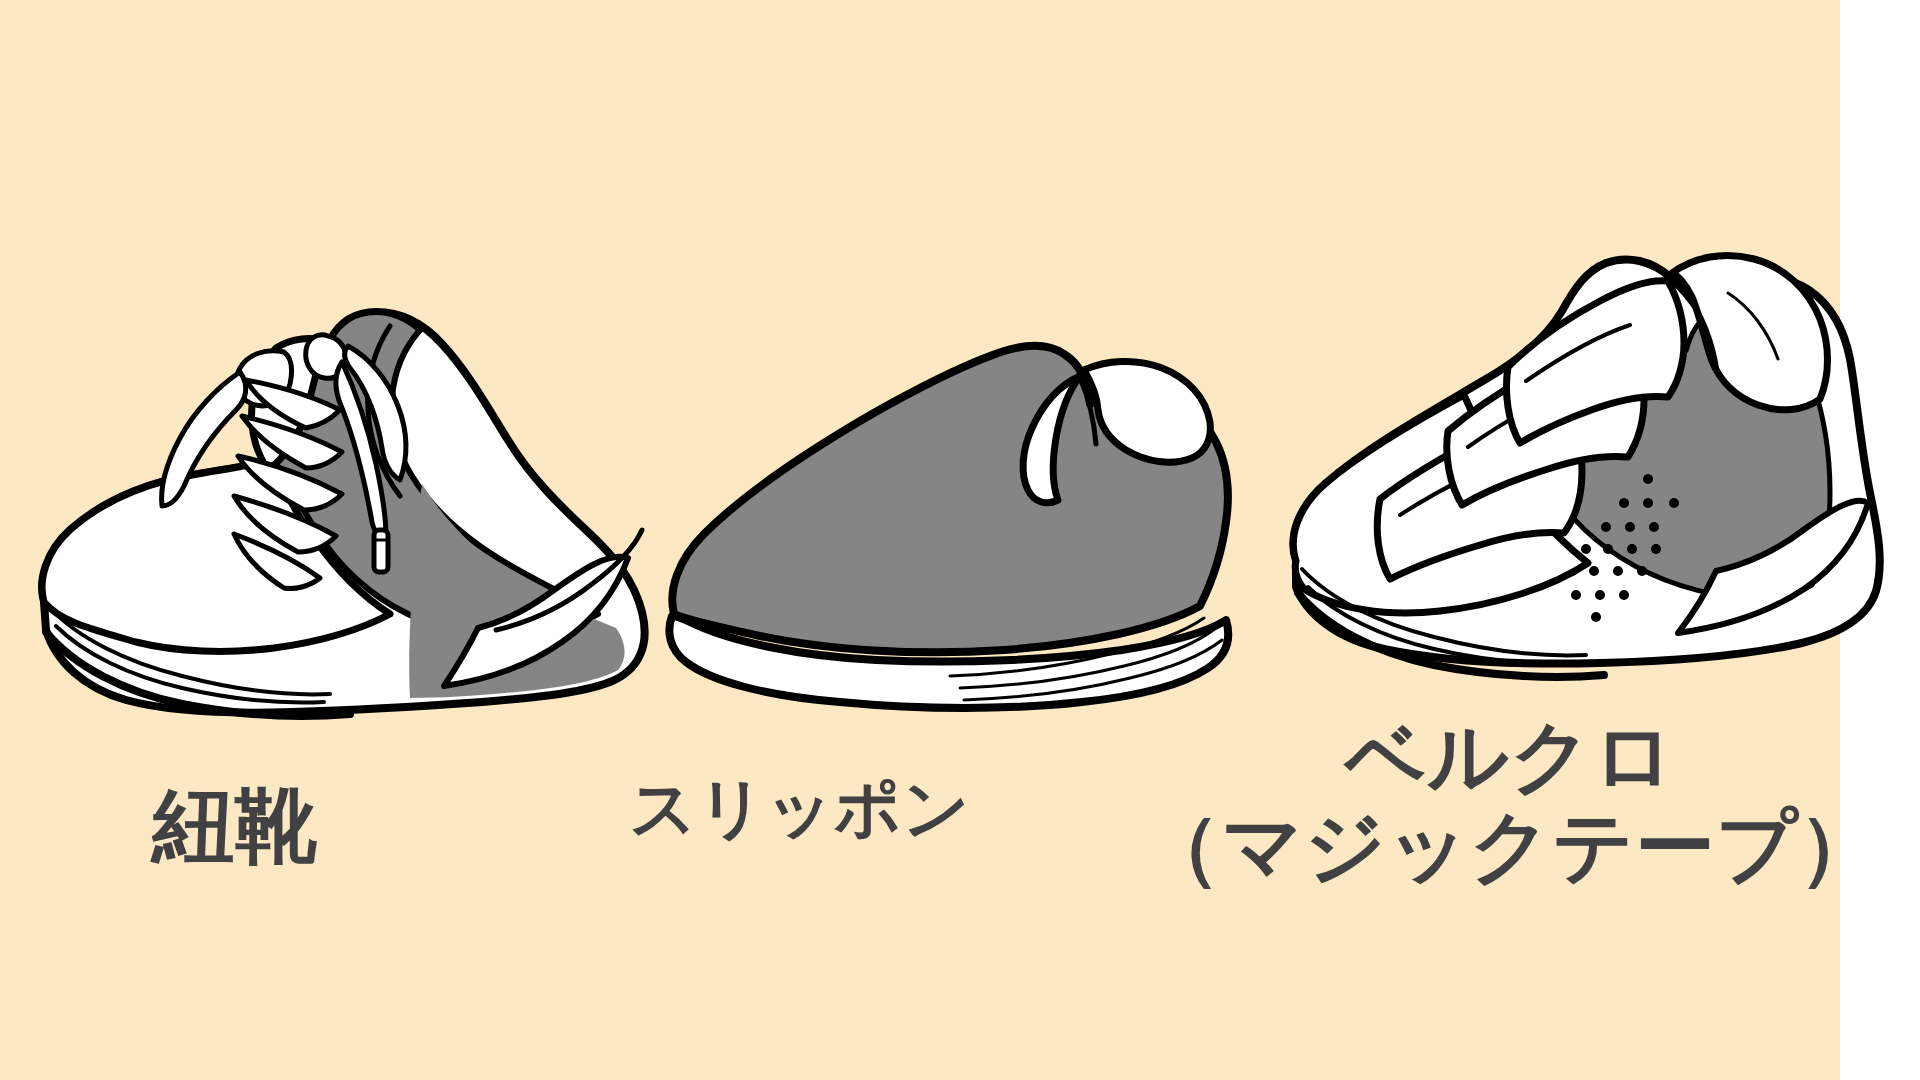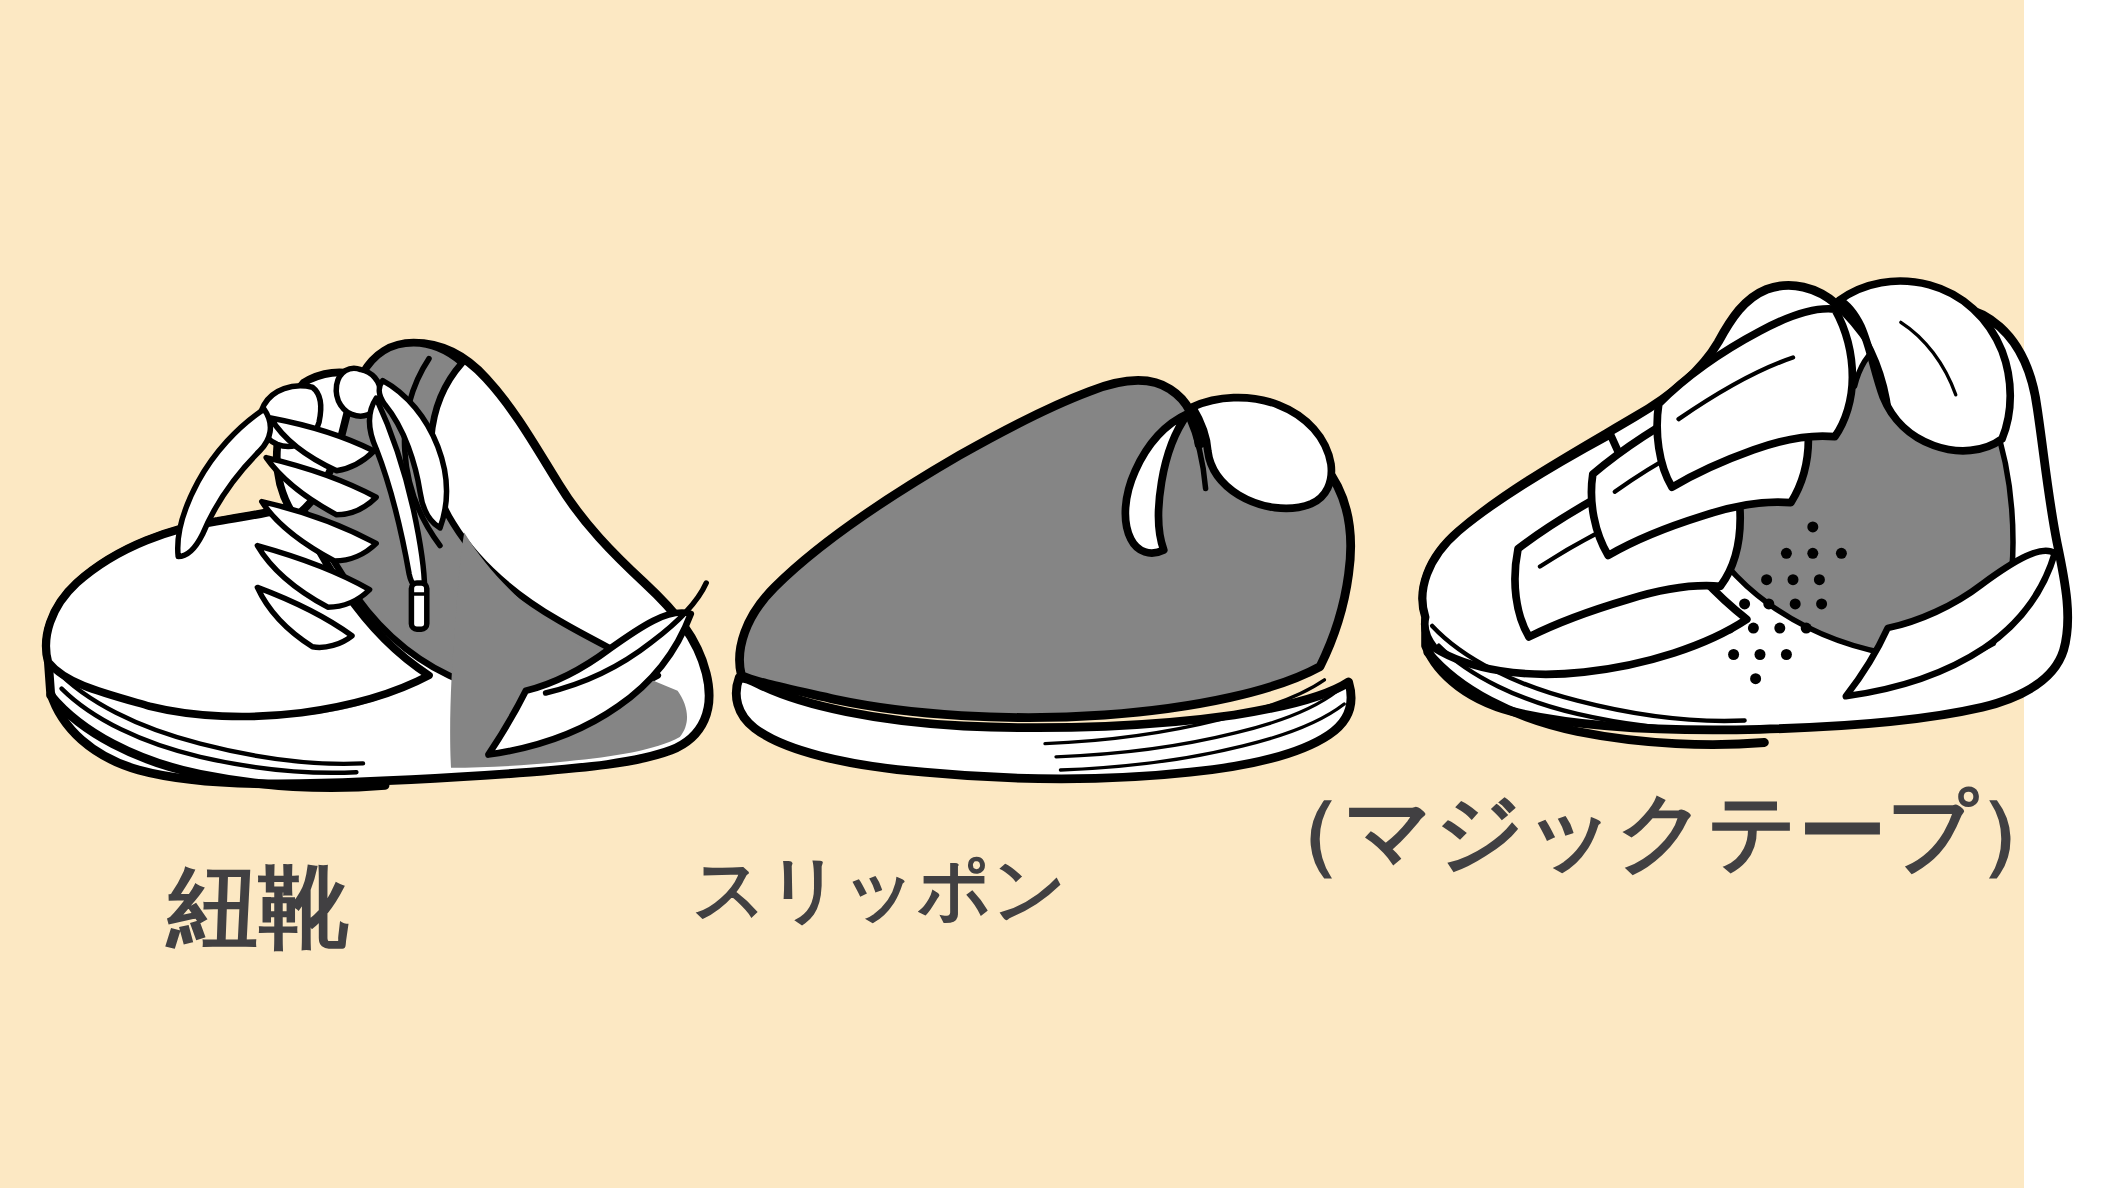--- a/index.html
+++ b/index.html
@@ -331,16 +331,17 @@
 
   <div class="caption" id="caption-laced">
     <span>紐靴</span>
   </div>
 
   <div class="caption" id="caption-slipon">
     <span>スリッポン</span>
   </div>
 
   <div class="caption" id="caption-velcro">
+    <span class="caption-line caption-line-1">ベルクロ</span>
     <span class="caption-line caption-line-2">（マジックテープ）</span>
   </div>
 
 </div>
 
 </body></html>

